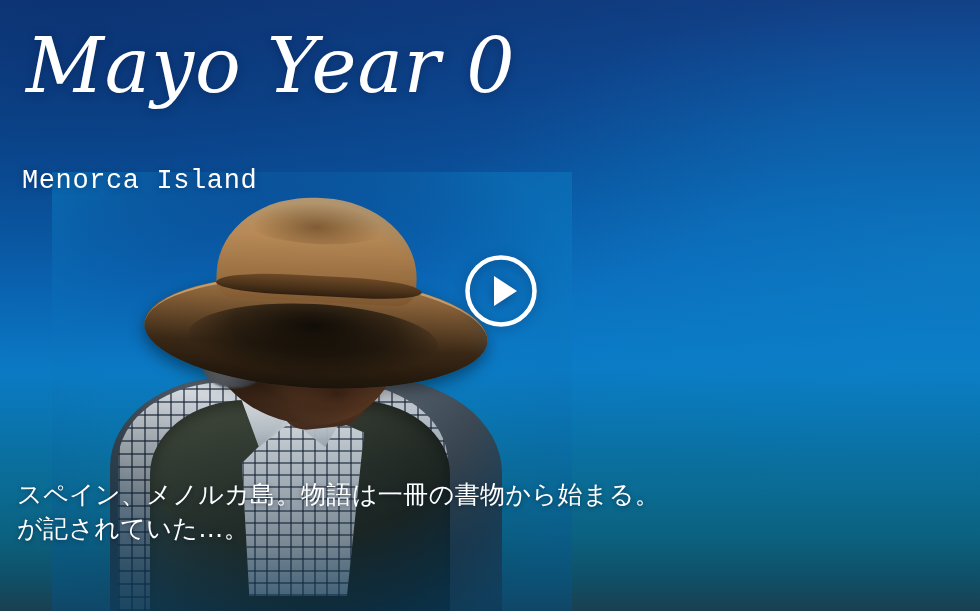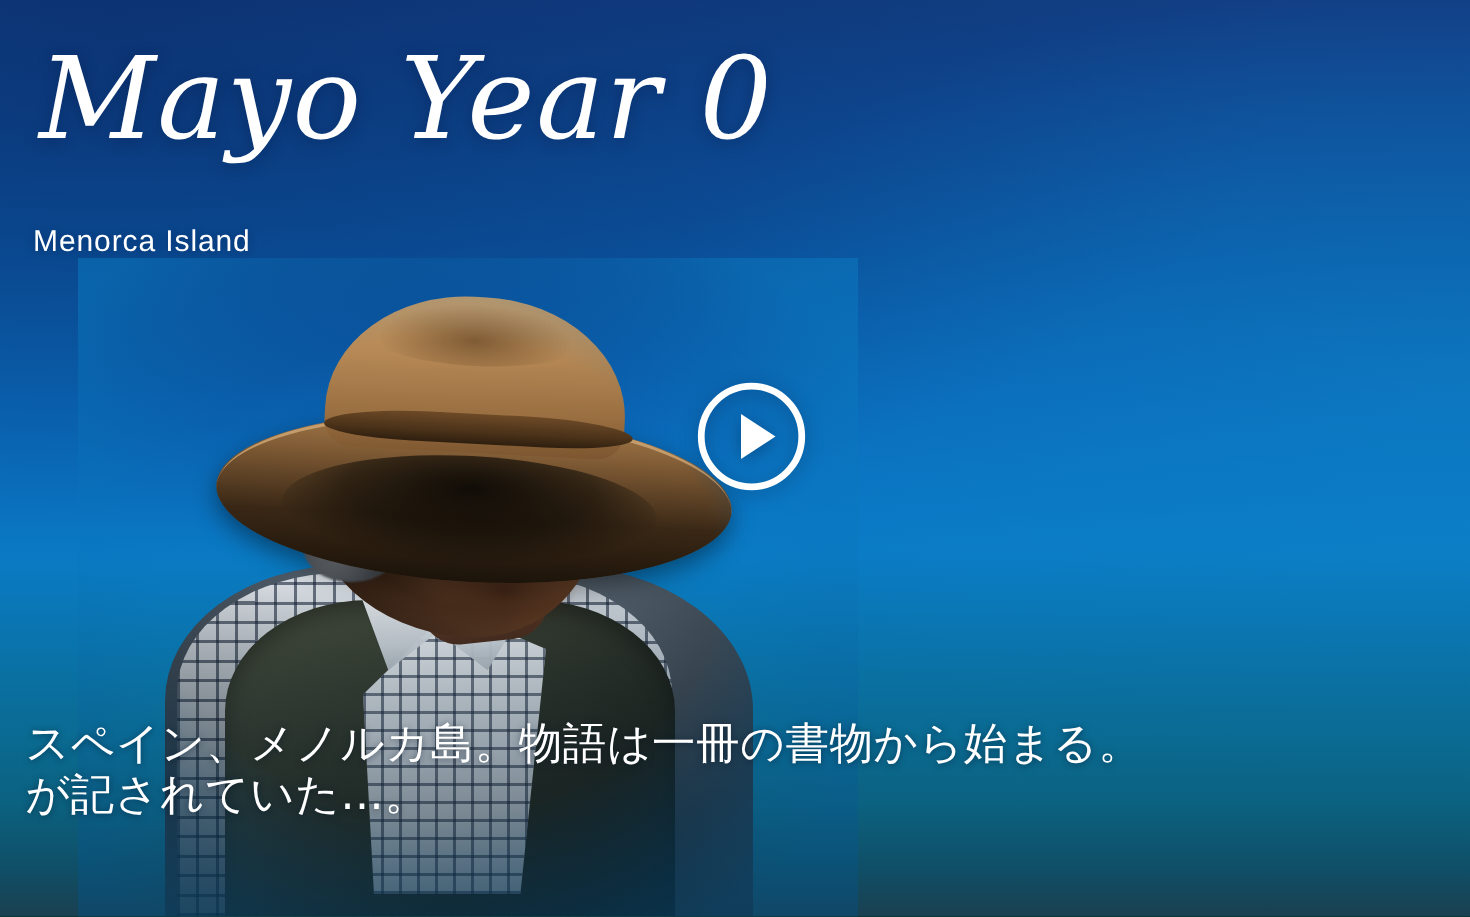--- a/index.html
+++ b/index.html
@@ -304,39 +304,39 @@
     font-size: 76px;
     line-height: 1.0;
     color: #ffffff;
     letter-spacing: 1px;
     text-shadow: 0 2px 10px rgba(0,20,60,0.35);
     white-space: nowrap;
   }
   .subtitle {
     position: absolute;
     left: 22px;
-    top: 151px;
-    font-family: Liberation Sans, sans-serif;
+    top: 168px;
+    font-family: Liberation Mono, monospace;
     font-weight: 300;
-    font-size: 20px;
+    font-size: 27px;
     line-height: 1.0;
     color: #ffffff;
     letter-spacing: 0.6px;
     text-shadow: 0 1px 6px rgba(0,20,60,0.35);
     white-space: nowrap;
   }
 
   .caption {
     position: absolute;
     left: 17px;
     top: 478px;
     width: 950px;
     font-family: "DejaVu Sans", sans-serif;
     font-weight: 400;
-    font-size: 29px;
+    font-size: 25px;
     line-height: 34px;
     color: #ffffff;
     letter-spacing: 0.4px;
     text-shadow: 0 1px 5px rgba(0,18,36,0.55);
   }
   .caption-line { white-space: nowrap; display: block; }
 
   
   .play-button {
     position: absolute;

